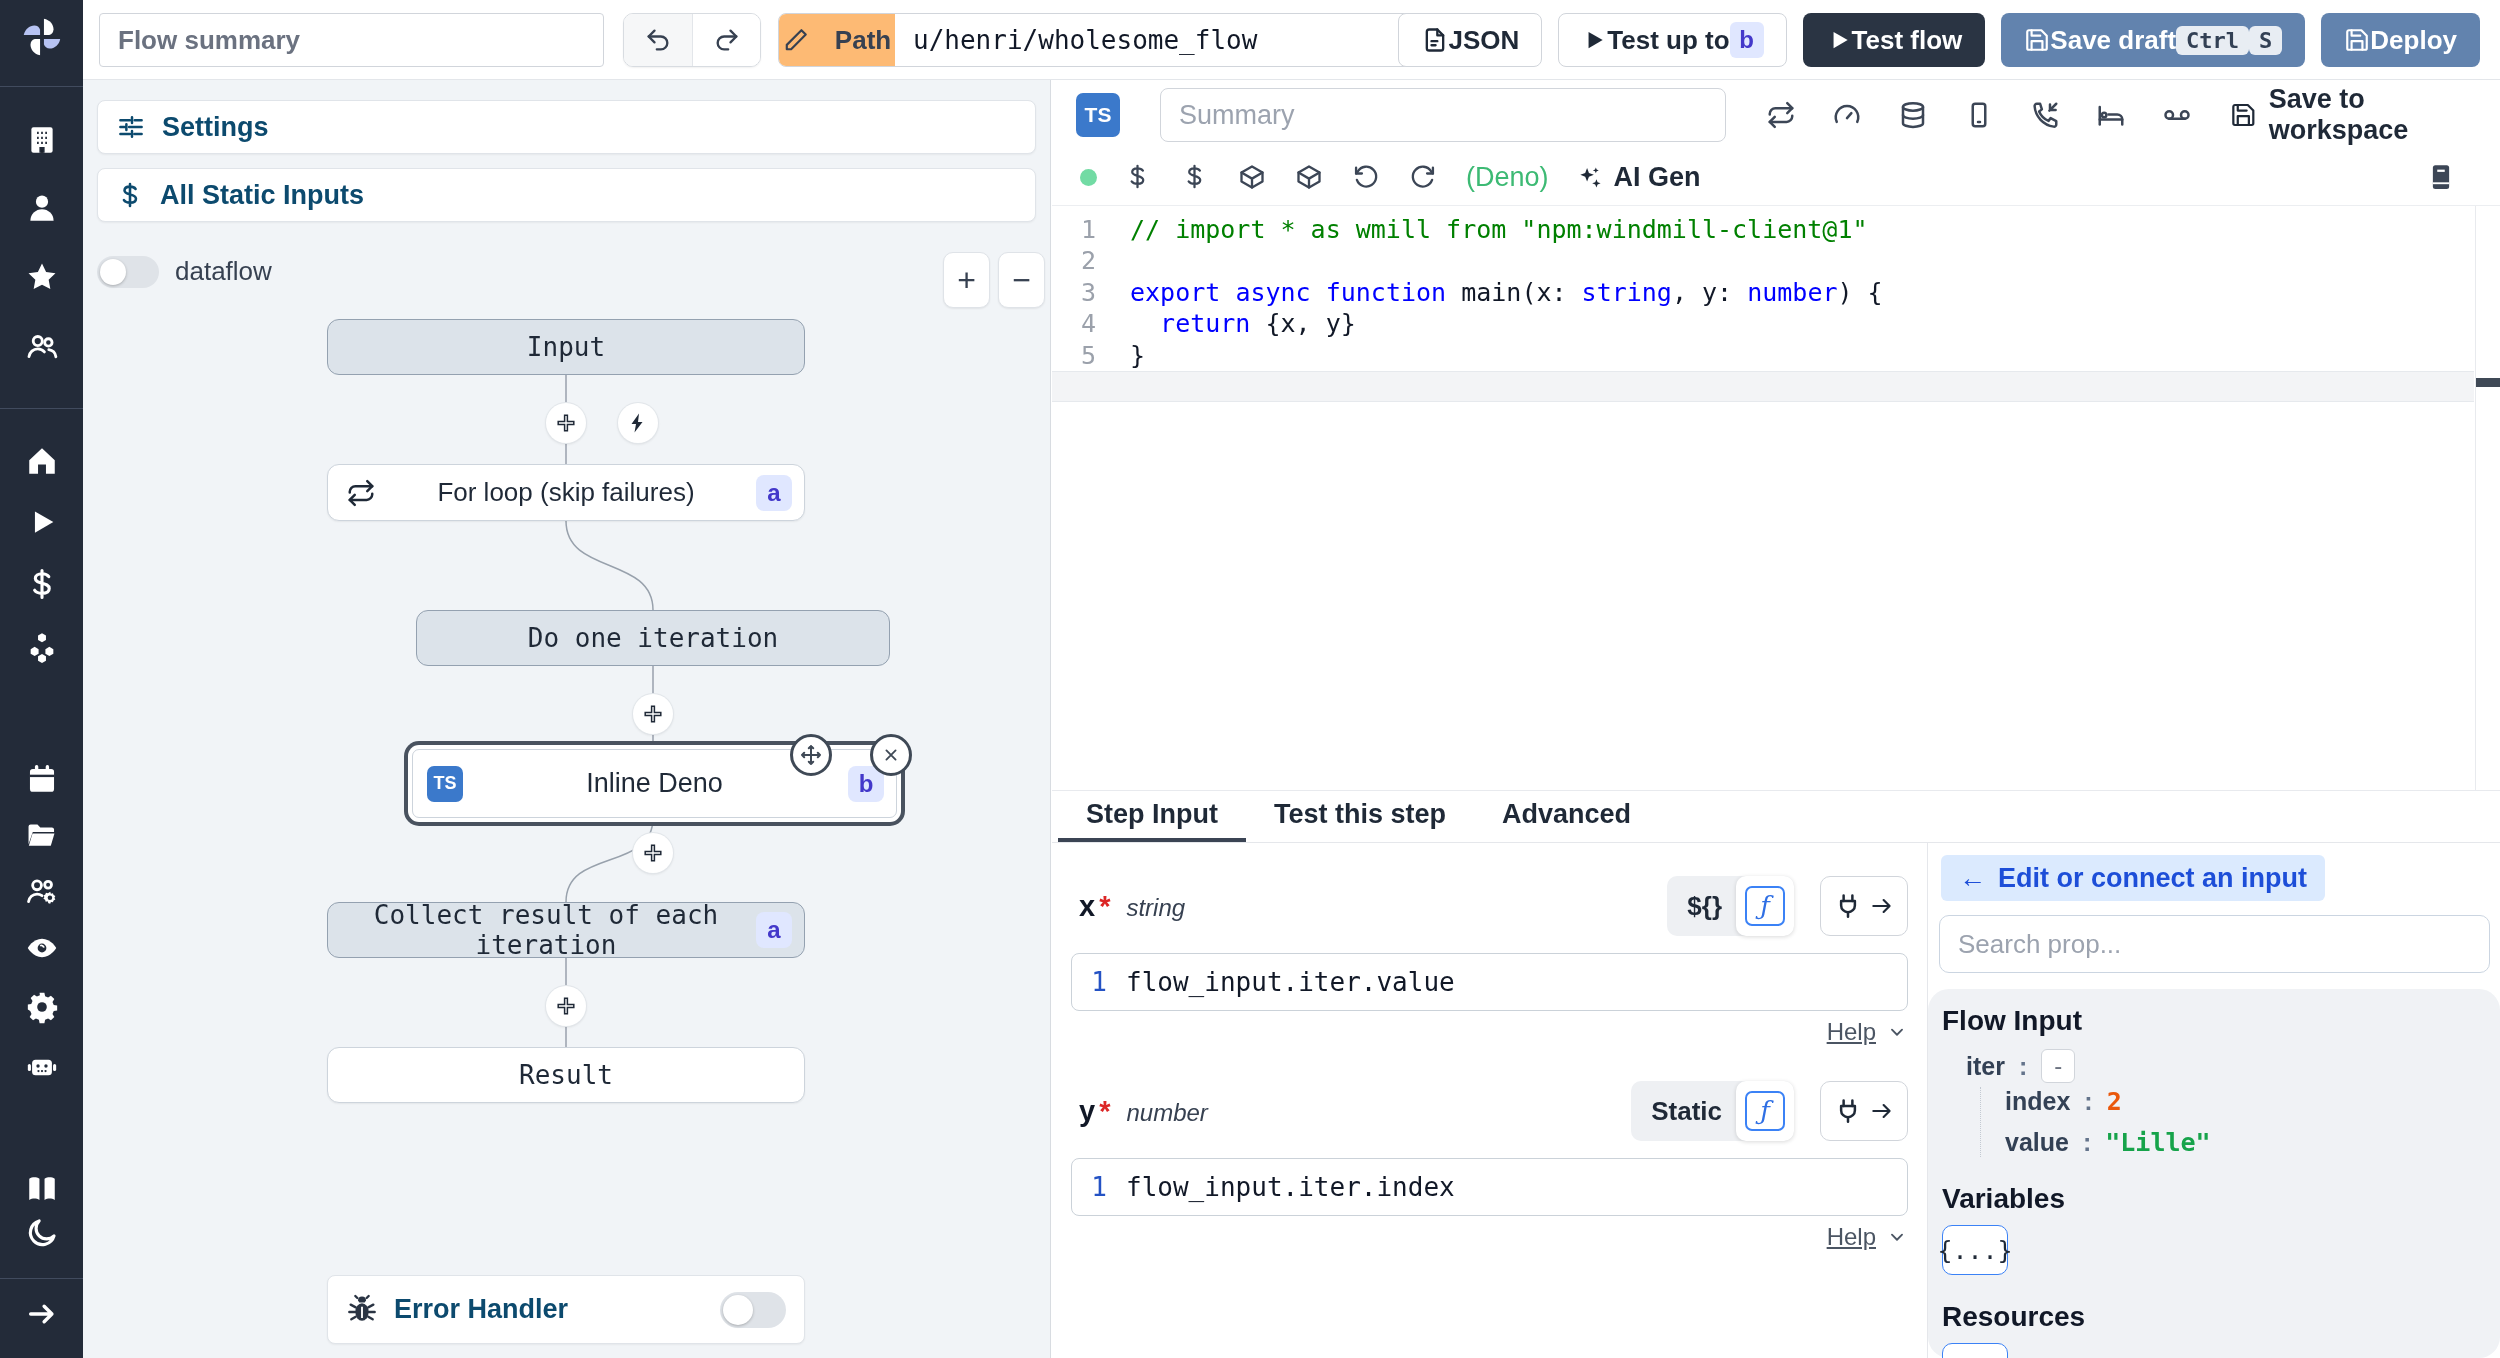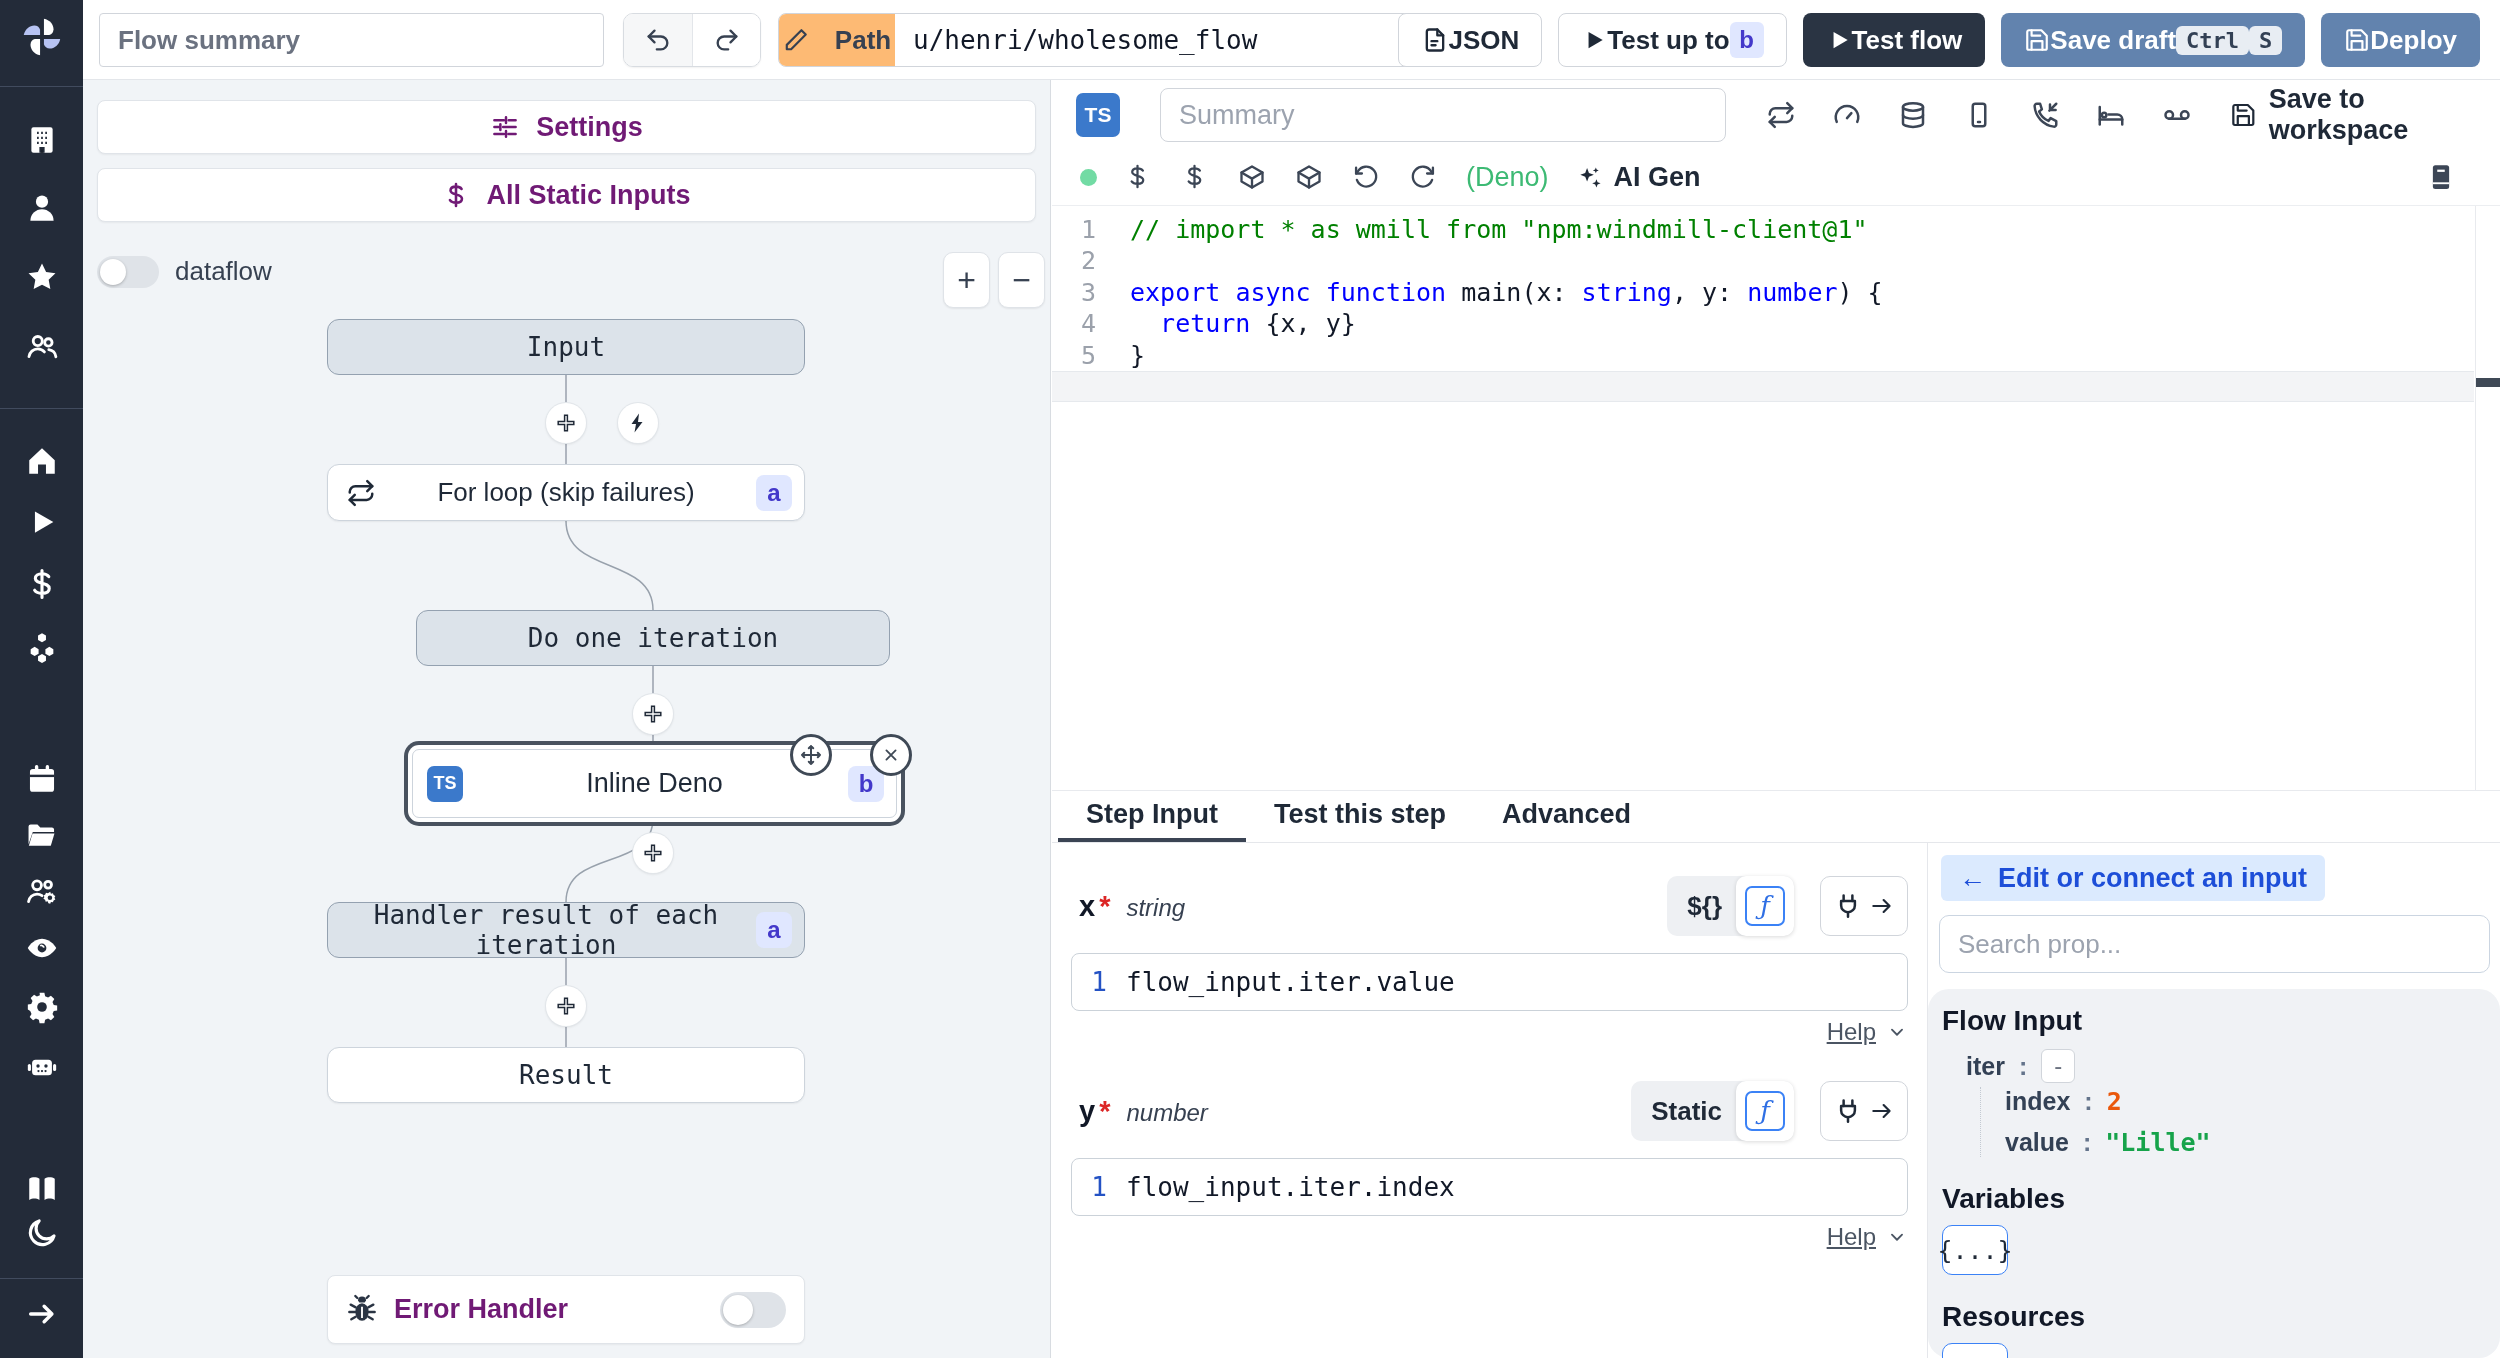--- a/index.html
+++ b/index.html
@@ -27,21 +27,21 @@
   .tb-right { position:absolute; right:20px; top:13px; height:54px; display:flex; gap:16px; align-items:center; }
   .btn { height:54px; display:flex; align-items:center; justify-content:center; border-radius:8px; font-size:26px; font-weight:700; padding:0 22px; cursor:pointer; border:1px solid transparent; white-space:nowrap; }
   .btn.ghost { background:#fff; border-color:#d1d5db; color:#1f2937; }
   .btn.dark  { background:#2a3443; color:#fff; }
   .btn.blue  { background:#6283ae; color:#fff; }
   .chipb { background:#e0e7ff; color:#4338ca; border-radius:6px; min-width:34px; height:36px; display:flex; align-items:center; justify-content:center; font-weight:700; font-size:24px; }
   .key { background:#e8edf3; color:#334155; border-radius:6px; padding:2px 10px; font-size:22px; font-weight:700; font-family:"DejaVu Sans Mono",monospace; }
 
   
   .lpanel { position:absolute; left:83px; top:80px; width:968px; bottom:0; background:#f1f4f7; border-right:1px solid #d8dce1; overflow:hidden; }
-  .card { position:absolute; left:14px; right:14px; background:#fff; border:1px solid #e0e4e9; border-radius:8px; box-shadow:0 1px 2px rgba(0,0,0,.05); display:flex; align-items:center; padding:0 18px; gap:16px; font-size:27px; font-weight:700; color:#701a75; cursor:pointer;justify-content:center; }
+  .card { position:absolute; left:14px; right:14px; background:#fff; border:1px solid #e0e4e9; border-radius:8px; box-shadow:0 1px 2px rgba(0,0,0,.05); display:flex; align-items:center; padding:0 18px; gap:16px; font-size:27px; font-weight:700; color:#0c4a6e; cursor:pointer; }
   .toggle { border-radius:20px; background:#dfe3e8; position:relative; cursor:pointer; flex:none; }
   .toggle .knob { position:absolute; left:3px; top:3px; background:#fff; border-radius:50%; box-shadow:0 1px 3px rgba(0,0,0,.25); }
   .zoombtn { position:absolute; width:47px; height:56px; background:#fff; border:1px solid #dfe3e8; border-radius:10px; box-shadow:0 1px 2px rgba(0,0,0,.07); font-size:32px; color:#374151; display:flex; align-items:center; justify-content:center; cursor:pointer; }
   .edges { position:absolute; inset:0; pointer-events:none; }
   .node { position:absolute; display:flex; align-items:center; border-radius:12px; cursor:pointer; z-index:2; }
   .node .lbl { position:absolute; left:0; right:0; text-align:center; font-size:26px; color:#1f2937; }
   .node-gray  { background:#dce3ea; border:1px solid #94a1b0; }
   .node-white { background:#fff; border:1px solid #cdd4dc; box-shadow:0 1px 2px rgba(0,0,0,.06); }
   .node-sel { border:1px solid #cdd4dc; box-shadow:0 0 0 4px #fff, 0 0 0 8px #49525f; border-radius:7px; }
   .nbadge { position:absolute; right:12px; background:#e0e7ff; color:#4338ca; border-radius:8px; min-width:36px; height:36px; display:flex; align-items:center; justify-content:center; font-weight:700; font-size:24px; }
@@ -412,21 +412,21 @@
       </span>
   </div>
 
   <div class="edge-btn" style="left:550px;top:753px">
       <svg viewBox="0 0 24 24" width="24" height="24">
         <path d="M10.6 4.2h2.8v6.4h6.4v2.8h-6.4v6.4h-2.8v-6.4H4.2v-2.8h6.4z" fill="#fff" stroke="#1f2937" stroke-width="1.5"></path>
       </svg>
     </div>
 
   <div class="node node-gray" style="left:244px;top:822px;width:478px;height:56px">
-    <span class="lbl mono" style="padding-right:40px">Handler result of each iteration</span>
+    <span class="lbl mono" style="padding-right:40px">Collect result of each iteration</span>
     <span class="nbadge">a</span>
   </div>
 
   <div class="edge-btn" style="left:463px;top:906px">
       <svg viewBox="0 0 24 24" width="24" height="24">
         <path d="M10.6 4.2h2.8v6.4h6.4v2.8h-6.4v6.4h-2.8v-6.4H4.2v-2.8h6.4z" fill="#fff" stroke="#1f2937" stroke-width="1.5"></path>
       </svg>
     </div>
 
   <div class="node node-white" style="left:244px;top:967px;width:478px;height:56px">

